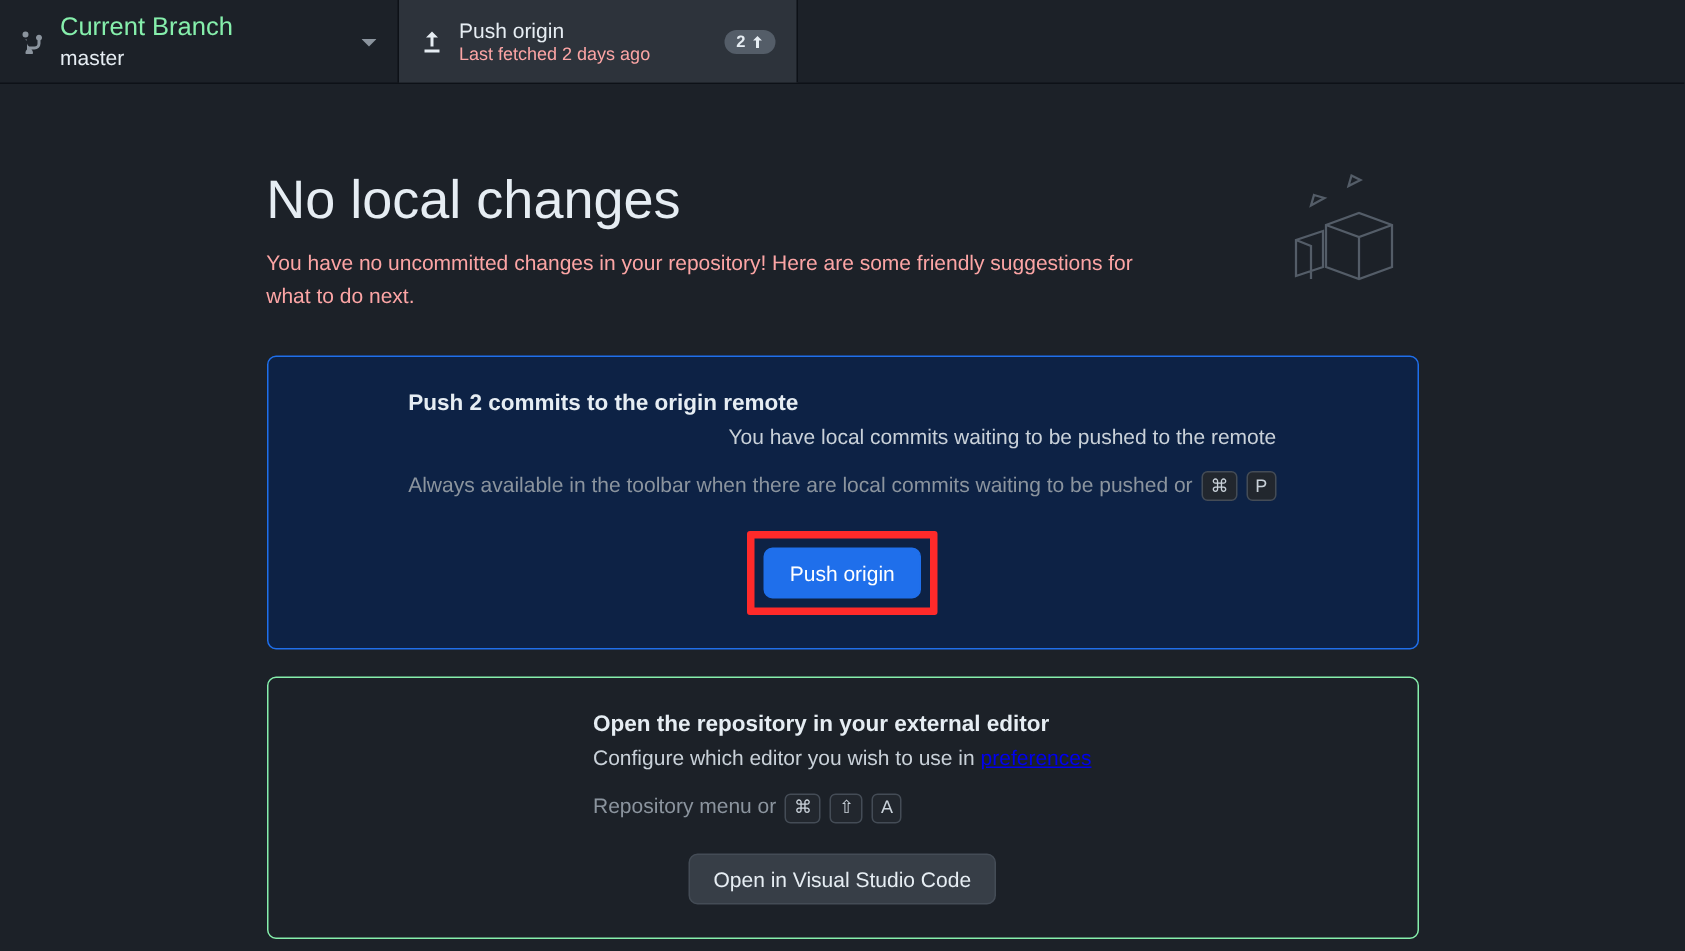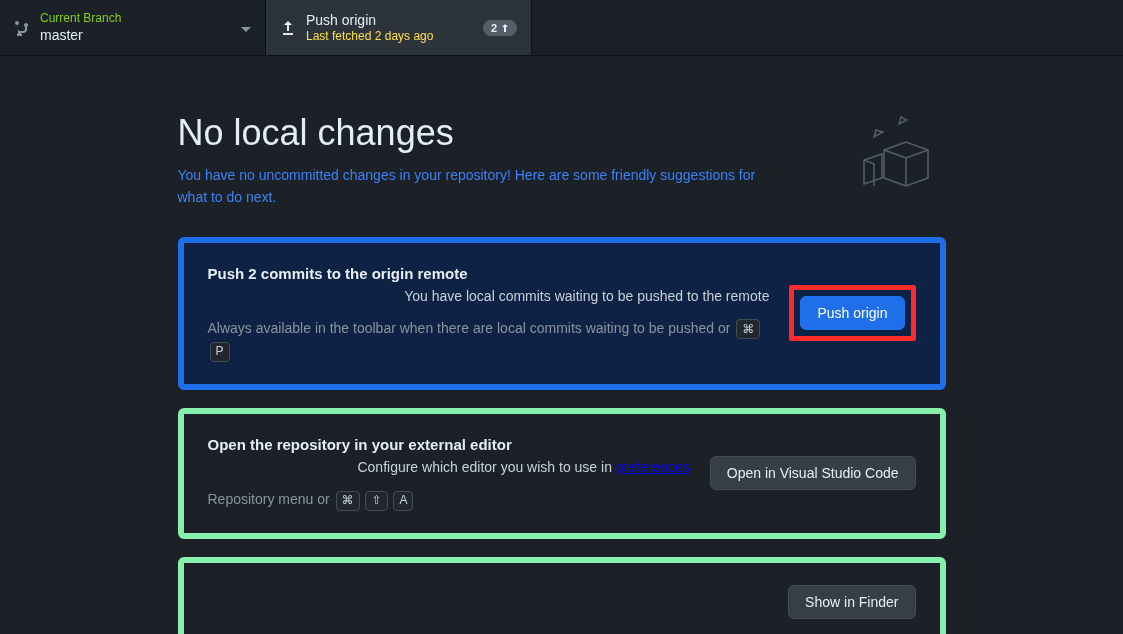--- a/index.html
+++ b/index.html
@@ -23,23 +23,23 @@
     align-items: center;
     padding: 0 14px;
     gap: 10px;
     border-right: 1px solid #0d1117;
     cursor: pointer;
   }
   .toolbar-branch { width: 266px; justify-content: space-between; }
   .toolbar-push { width: 266px; background: #2d333b; }
   .tb-icon { width: 16px; height: 16px; display:flex; align-items:center; justify-content:center; }
   .tb-text { display:flex; flex-direction:column; line-height:1.3; }
-  .tb-label { font-size: 12px; color:#84cc16; }
+  .tb-label { font-size: 17px; color:#86efac; }
   .tb-value { font-size: 14px; color:#e6edf3; font-weight:500; }
-  .tb-sub { font-size: 12px; color:#fde047; }
+  .tb-sub { font-size: 12px; color:#fca5a5; }
   .tb-left { display:flex; align-items:center; gap:10px;}
   .chevron { color:#8b949e; }
   .push-badge {
     background:#545d68; color:#e6edf3; font-size:11px;
     padding:2px 8px; border-radius:10px; display:flex; align-items:center; gap:4px;
     font-weight:600;
   }
   .push-badge svg { width:8px; height:8px; }
   .content {
     padding: 56px 0 0 0;
@@ -50,35 +50,36 @@
   .inner { width: 768px; }
   .header-row { display:flex; align-items:flex-start; justify-content:space-between; gap:20px;}
   .title {
     font-size: 36px;
     font-weight: 300;
     color:#e6edf3;
     margin-bottom: 10px;
   }
   .subtitle {
     font-size: 14px;
-    color:#3b82f6;
+    color:#fca5a5;
     line-height:1.6;
     max-width: 600px;
   }
   .illus { width:90px; height:80px; color:#545d68; flex-shrink:0; }
   .cards { margin-top: 28px; display:flex; flex-direction:column; gap:18px;}
   .card {
-    border:6px solid #86efac;
+    border:1px solid #86efac;
     border-radius:6px;
     padding:22px 24px;
     display:flex;
     align-items:center;
     justify-content:space-between;
     gap:20px;
     background:#1c2128;
+    flex-direction:column;
   }
   .card.primary {
     background:#0d2245;
     border-color:#1f6feb;
   }
   .card-left { flex:1; }
   .card-title { font-size:15px; font-weight:600; color:#e6edf3; }
   .card-desc { font-size:14px; color:#c9d1d9; margin-top:4px; line-height:1.5;text-align:right;}
   .card-hint { font-size:14px; color:#8b949e; margin-top:10px; line-height:1.6;}
   .kbd {

